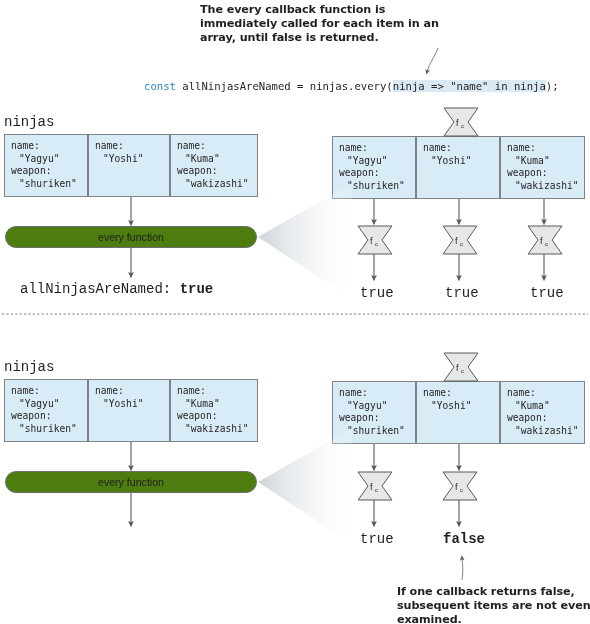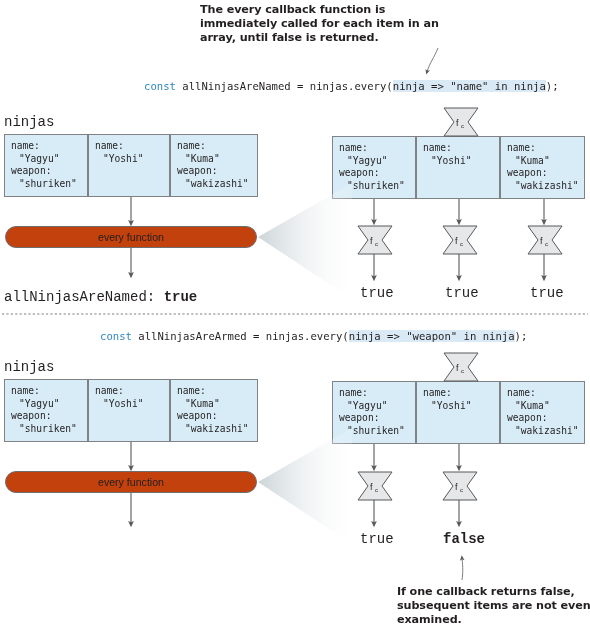--- a/index.html
+++ b/index.html
@@ -69,21 +69,21 @@
   }
   .cell .ind { padding-left: 8px; display: block; }
   .cell .k { display: block; }
 
   
   .pill {
     position: absolute;
     box-sizing: border-box;
     border: 1.4px solid #6d6e71;
     border-radius: 12px;
-    background: #c2410c;
+    background: #4d7c0f;
     font-family: "Liberation Sans", sans-serif;
     font-size: 10.6px;
     color: #231f20;
     text-align: center;
     line-height: 20px;
   }
 
   
   svg.overlay {
     position: absolute;
@@ -115,33 +115,32 @@
   <div class="mono" style="left:4px; top:114px;">ninjas</div>
 
   <div class="cell" style="left:4px; top:134px; width:84px; height:63px;"><span class="k">name:</span><span class="ind">"Yagyu"</span><span class="k">weapon:</span><span class="ind">"shuriken"</span></div>
 
   <div class="cell" style="left:88px; top:134px; width:82px; height:63px;"><span class="k">name:</span><span class="ind">"Yoshi"</span></div>
 
   <div class="cell" style="left:170px; top:134px; width:88px; height:63px;"><span class="k">name:</span><span class="ind">"Kuma"</span><span class="k">weapon:</span><span class="ind">"wakizashi"</span></div>
 
   <div class="pill" style="left:5px; top:226px; width:252px; height:22px;">every function</div>
 
-  <div class="mono" style="left:4px; top:281px;margin-top:8px;"><span>allNinjasAreNamed:</span> <b>true</b></div>
+  <div class="mono" style="left:20px; top:281px;"><span>allNinjasAreNamed:</span> <b>true</b></div>
 
   <div class="cell" style="left:332px; top:136px; width:84px; height:63px;"><span class="k">name:</span><span class="ind">"Yagyu"</span><span class="k">weapon:</span><span class="ind">"shuriken"</span></div>
 
   <div class="cell" style="left:416px; top:136px; width:84px; height:63px;"><span class="k">name:</span><span class="ind">"Yoshi"</span></div>
 
   <div class="cell" style="left:500px; top:136px; width:85px; height:63px;"><span class="k">name:</span><span class="ind">"Kuma"</span><span class="k">weapon:</span><span class="ind">"wakizashi"</span></div>
 
   <div class="mono" style="left:360px; top:285px;">true</div>
   <div class="mono" style="left:445px; top:285px;">true</div>
   <div class="mono" style="left:530px; top:285px;">true</div>
 
-  <div class="code" style="left:100px; top:330px;"><span class="kw">const</span><span> allNinjasAreArmed = ninjas.every(</span><span class="hl">ninja =&gt; "weapon" in ninja</span><span>);</span></div>
 
   <div class="mono" style="left:4px; top:359px;">ninjas</div>
 
   <div class="cell" style="left:4px; top:379px; width:84px; height:63px;"><span class="k">name:</span><span class="ind">"Yagyu"</span><span class="k">weapon:</span><span class="ind">"shuriken"</span></div>
 
   <div class="cell" style="left:88px; top:379px; width:82px; height:63px;"><span class="k">name:</span><span class="ind">"Yoshi"</span></div>
 
   <div class="cell" style="left:170px; top:379px; width:88px; height:63px;"><span class="k">name:</span><span class="ind">"Kuma"</span><span class="k">weapon:</span><span class="ind">"wakizashi"</span></div>
 
   <div class="pill" style="left:5px; top:471px; width:252px; height:22px;">every function</div>

